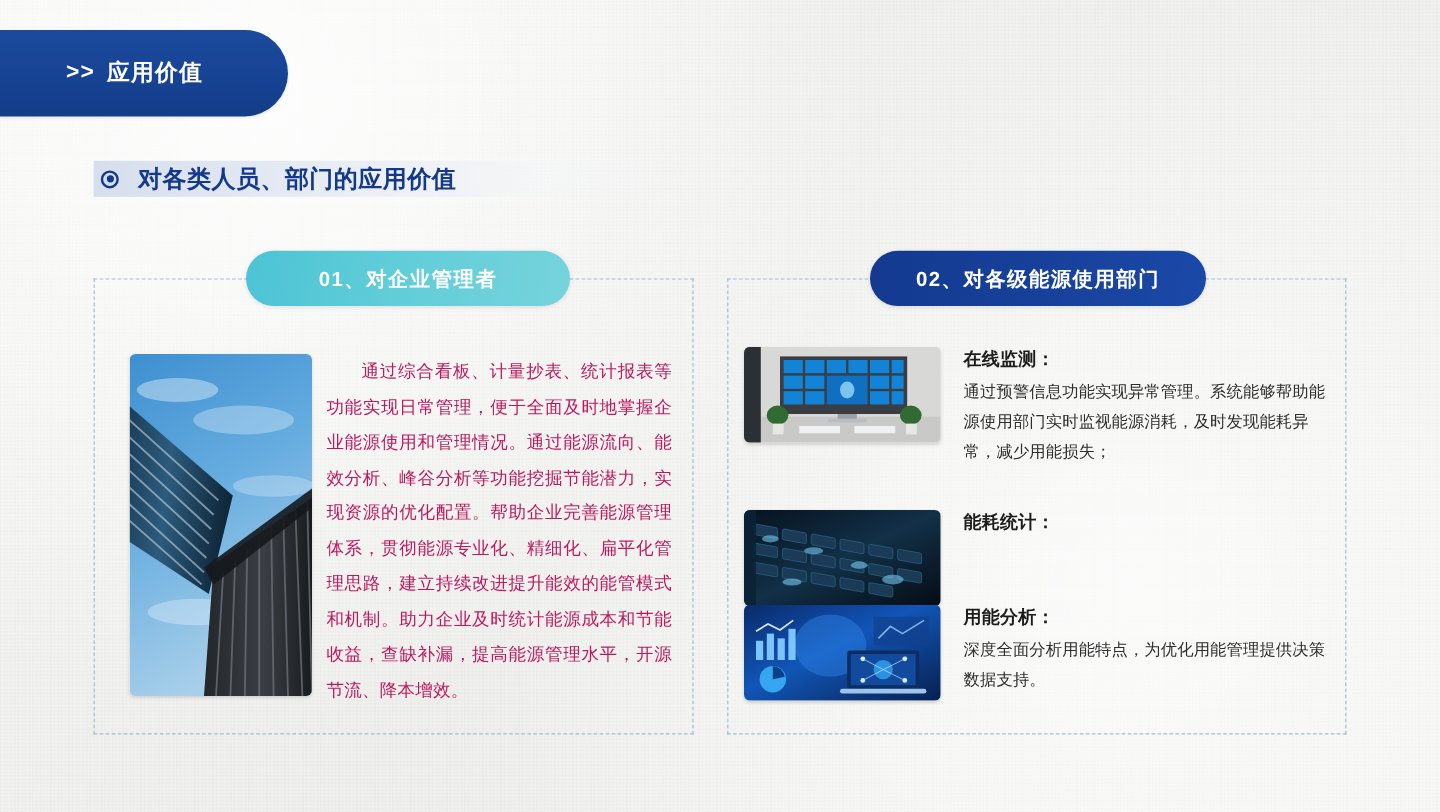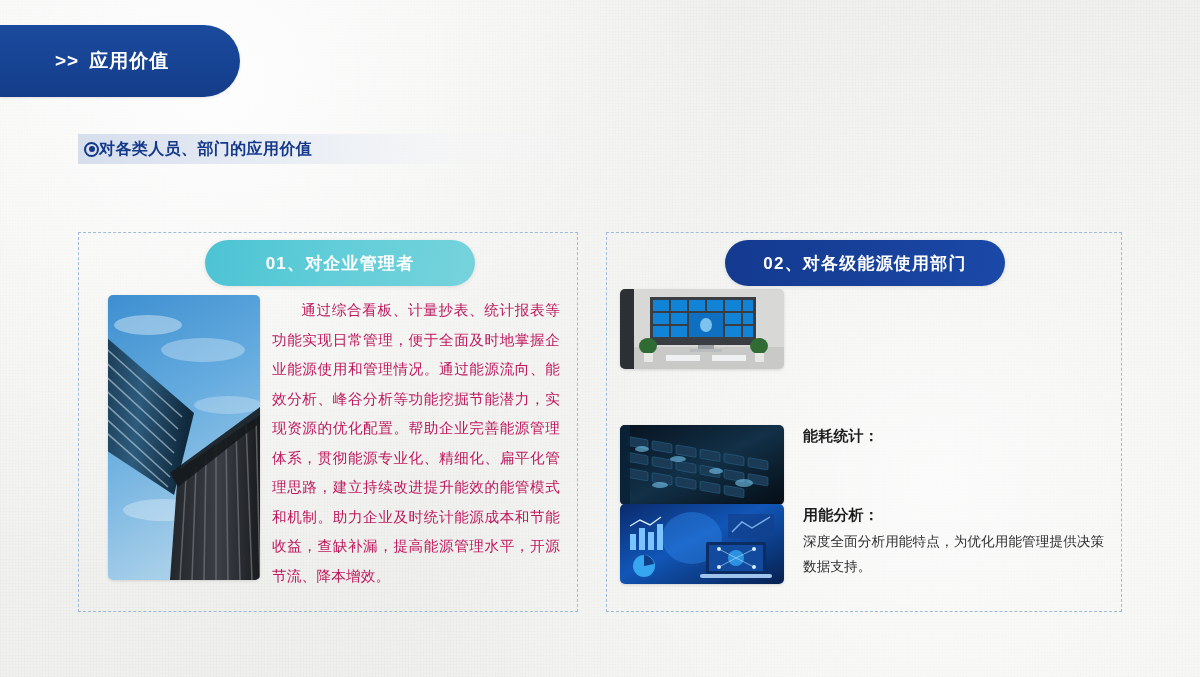--- a/index.html
+++ b/index.html
@@ -77,22 +77,22 @@
     position: absolute;
     left: 50%;
     top: 50%;
     transform: translate(-50%, -50%);
     width: 6px;
     height: 6px;
     border-radius: 50%;
     background: #14388a;
   }
   .section-subtitle-text {
-    margin-left: 0;
-    font-size: 16px;
+    margin-left: 16px;
+    font-size: 20px;
     font-weight: 700;
     color: #14388a;
     letter-spacing: 0.4px;
     white-space: nowrap;
   }
 
   
   .card {
     position: absolute;
     box-sizing: border-box;
@@ -110,21 +110,20 @@
     display: flex;
     align-items: center;
     justify-content: center;
     z-index: 5;
     color: #ffffff;
     font-size: 17px;
     font-weight: 700;
     letter-spacing: 1.2px;
     white-space: nowrap;
     box-shadow: 0 1px 4px rgba(0,0,0,0.10);
-    margin-top: 31px;
   }
   #pill-01 {
     left: 205px;
     top: 209px;
     width: 270px;
     background: linear-gradient(100deg, #4cc3d4 0%, #60cdd8 45%, #76d3dc 100%);
   }
   #pill-02 {
     left: 725px;
     top: 209px;
@@ -309,20 +308,24 @@
       <rect x="70" y="60" width="32" height="3" fill="#b9bdbf"></rect>
       <g fill="#2f6b33">
         <ellipse cx="28" cy="57" rx="9" ry="8"></ellipse>
           <ellipse cx="139" cy="57" rx="9" ry="8"></ellipse>
       </g>
       <rect x="24" y="64" width="9" height="9" fill="#e7e7e4"></rect>
       <rect x="135" y="64" width="9" height="9" fill="#e7e7e4"></rect>
       <rect x="46" y="66" width="34" height="6" fill="#eef0f1"></rect>
       <rect x="92" y="66" width="34" height="6" fill="#eef0f1"></rect>
     </svg>
+  </div>
+  <div class="item-text">
+    <div class="item-heading">在线监测：</div>
+    <div class="item-body">通过预警信息功能实现异常管理。系统能够帮助能源使用部门实时监视能源消耗，及时发现能耗异常，减少用能损失；</div>
   </div>
 </div>
 
 <div class="right-item" id="right-item-1">
   <div class="item-thumb">
     <svg class="art" viewBox="0 0 164 80" preserveAspectRatio="none">
       <defs>
         <linearGradient id="kbbg" x1="0" y1="0" x2="1" y2="1">
           <stop offset="0%" stop-color="#07121f"></stop>
           <stop offset="50%" stop-color="#123047"></stop>

